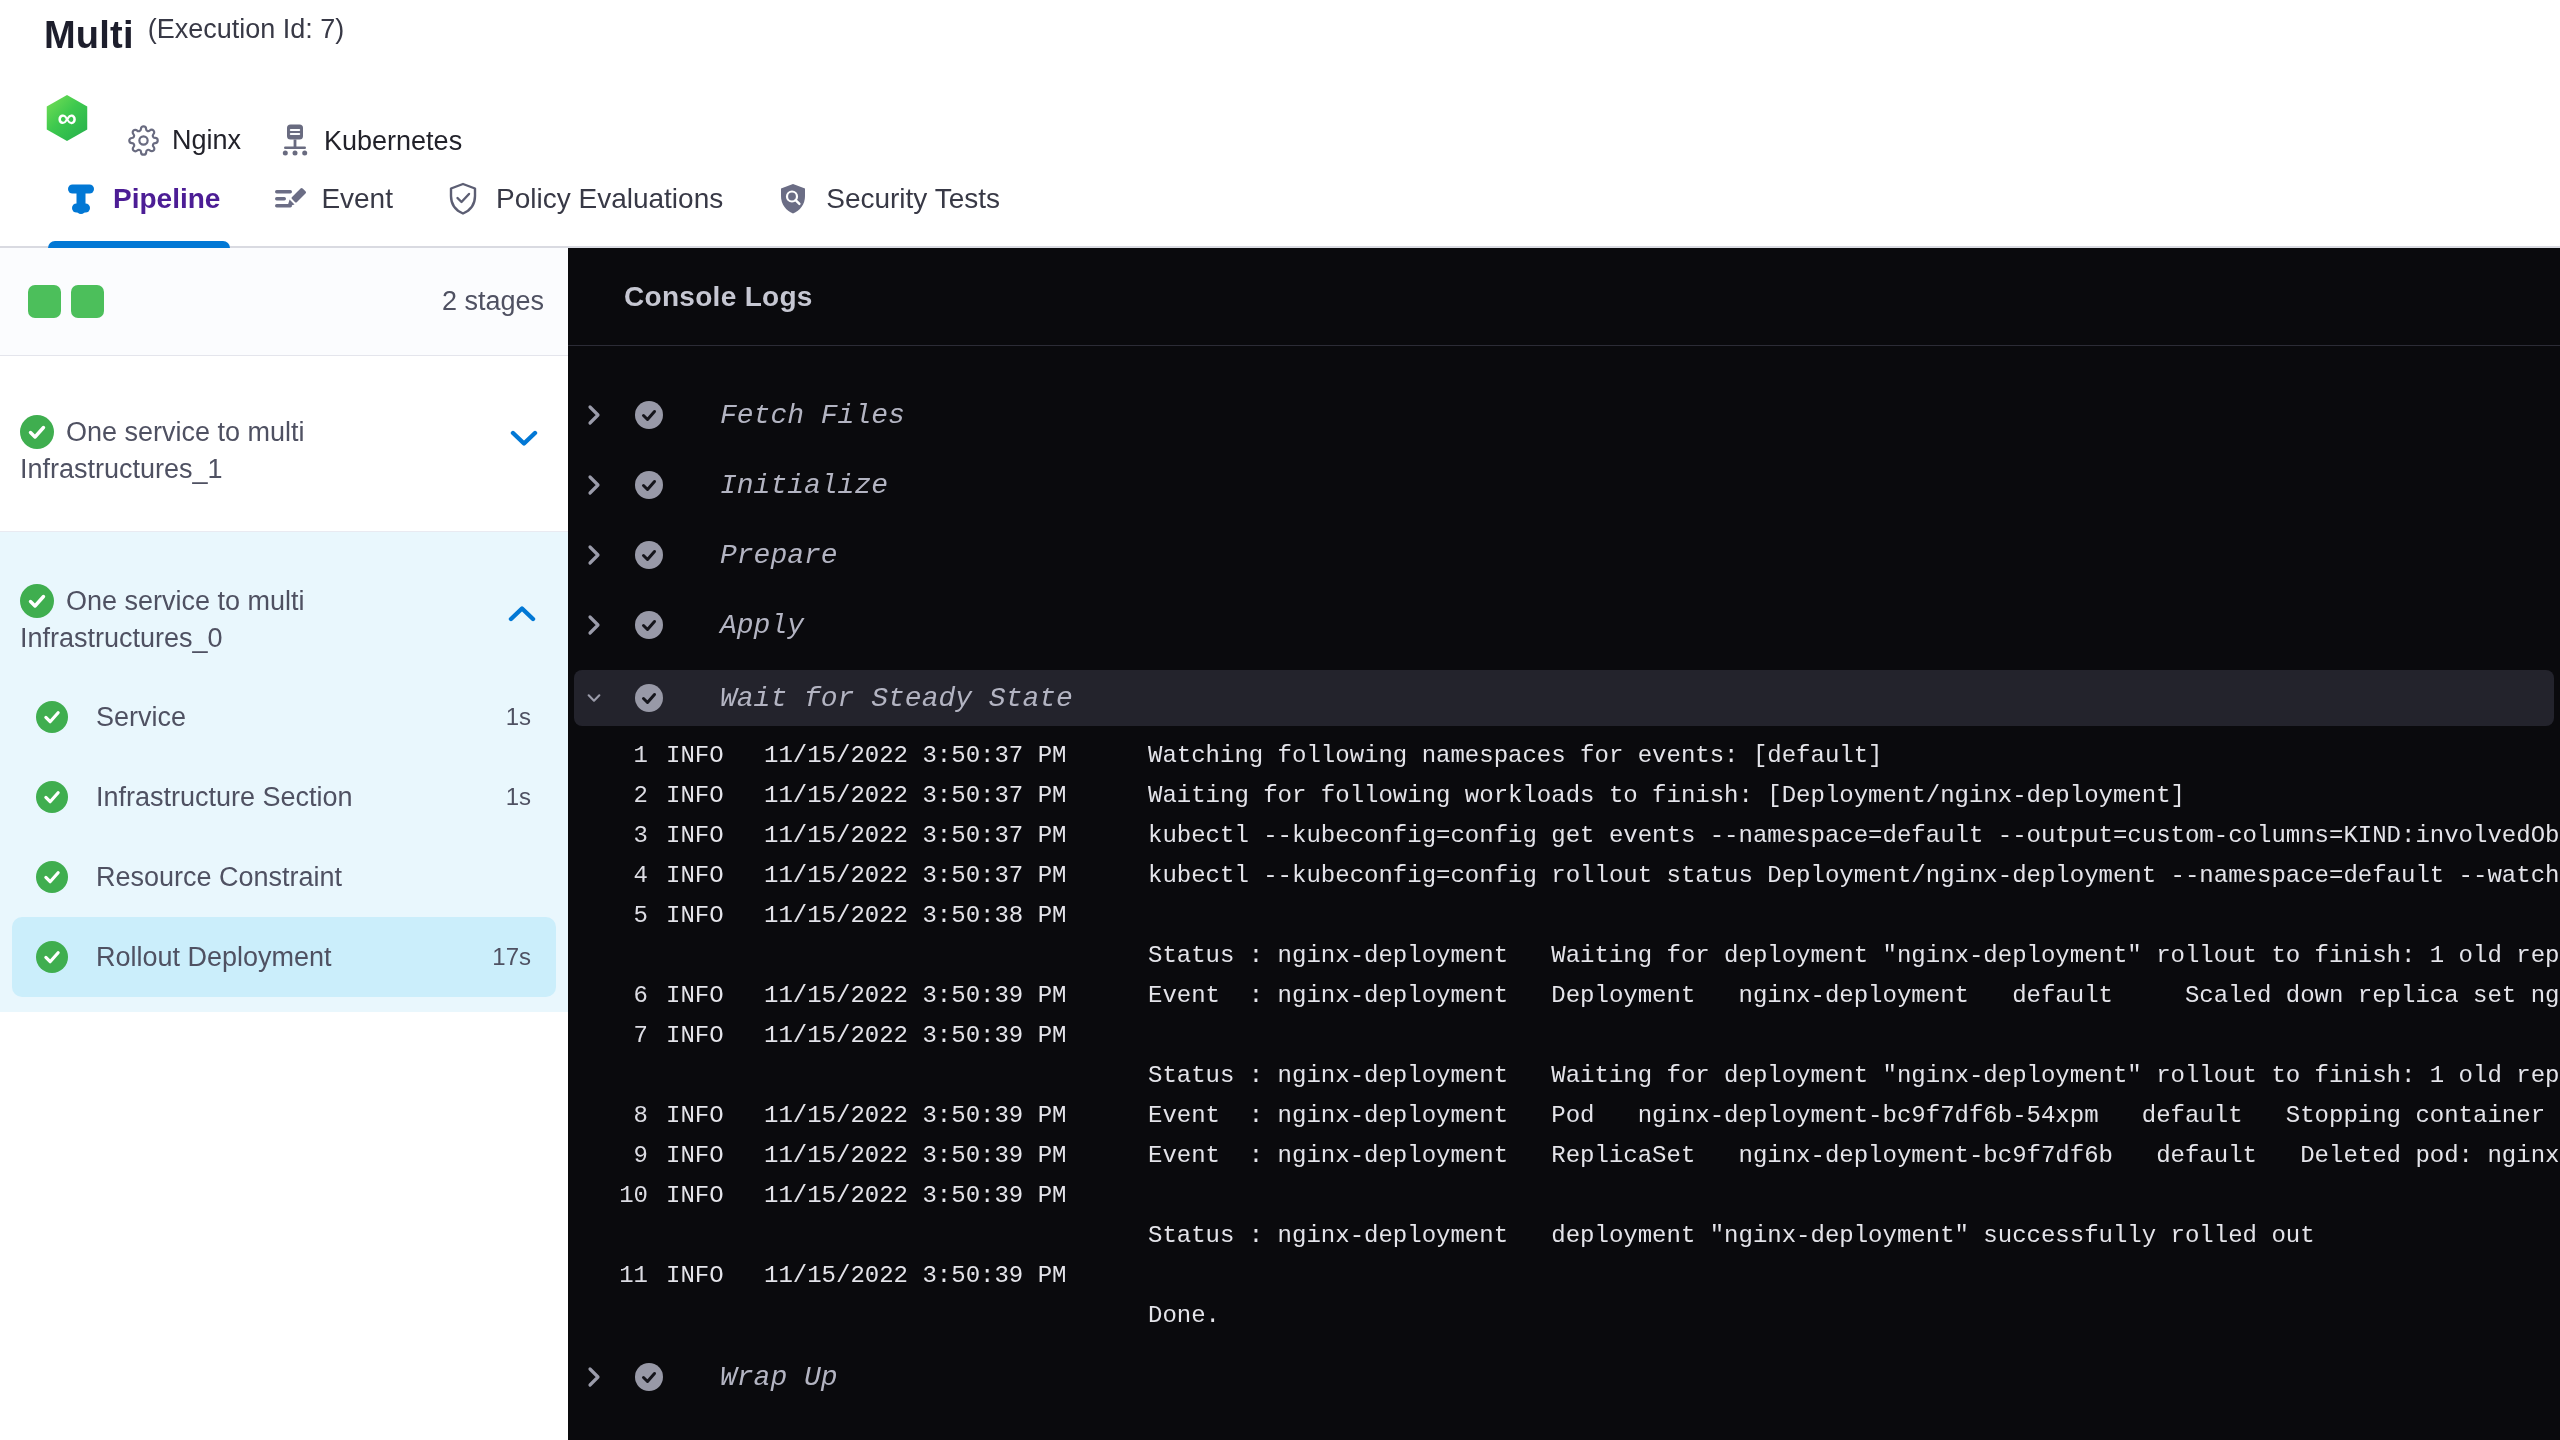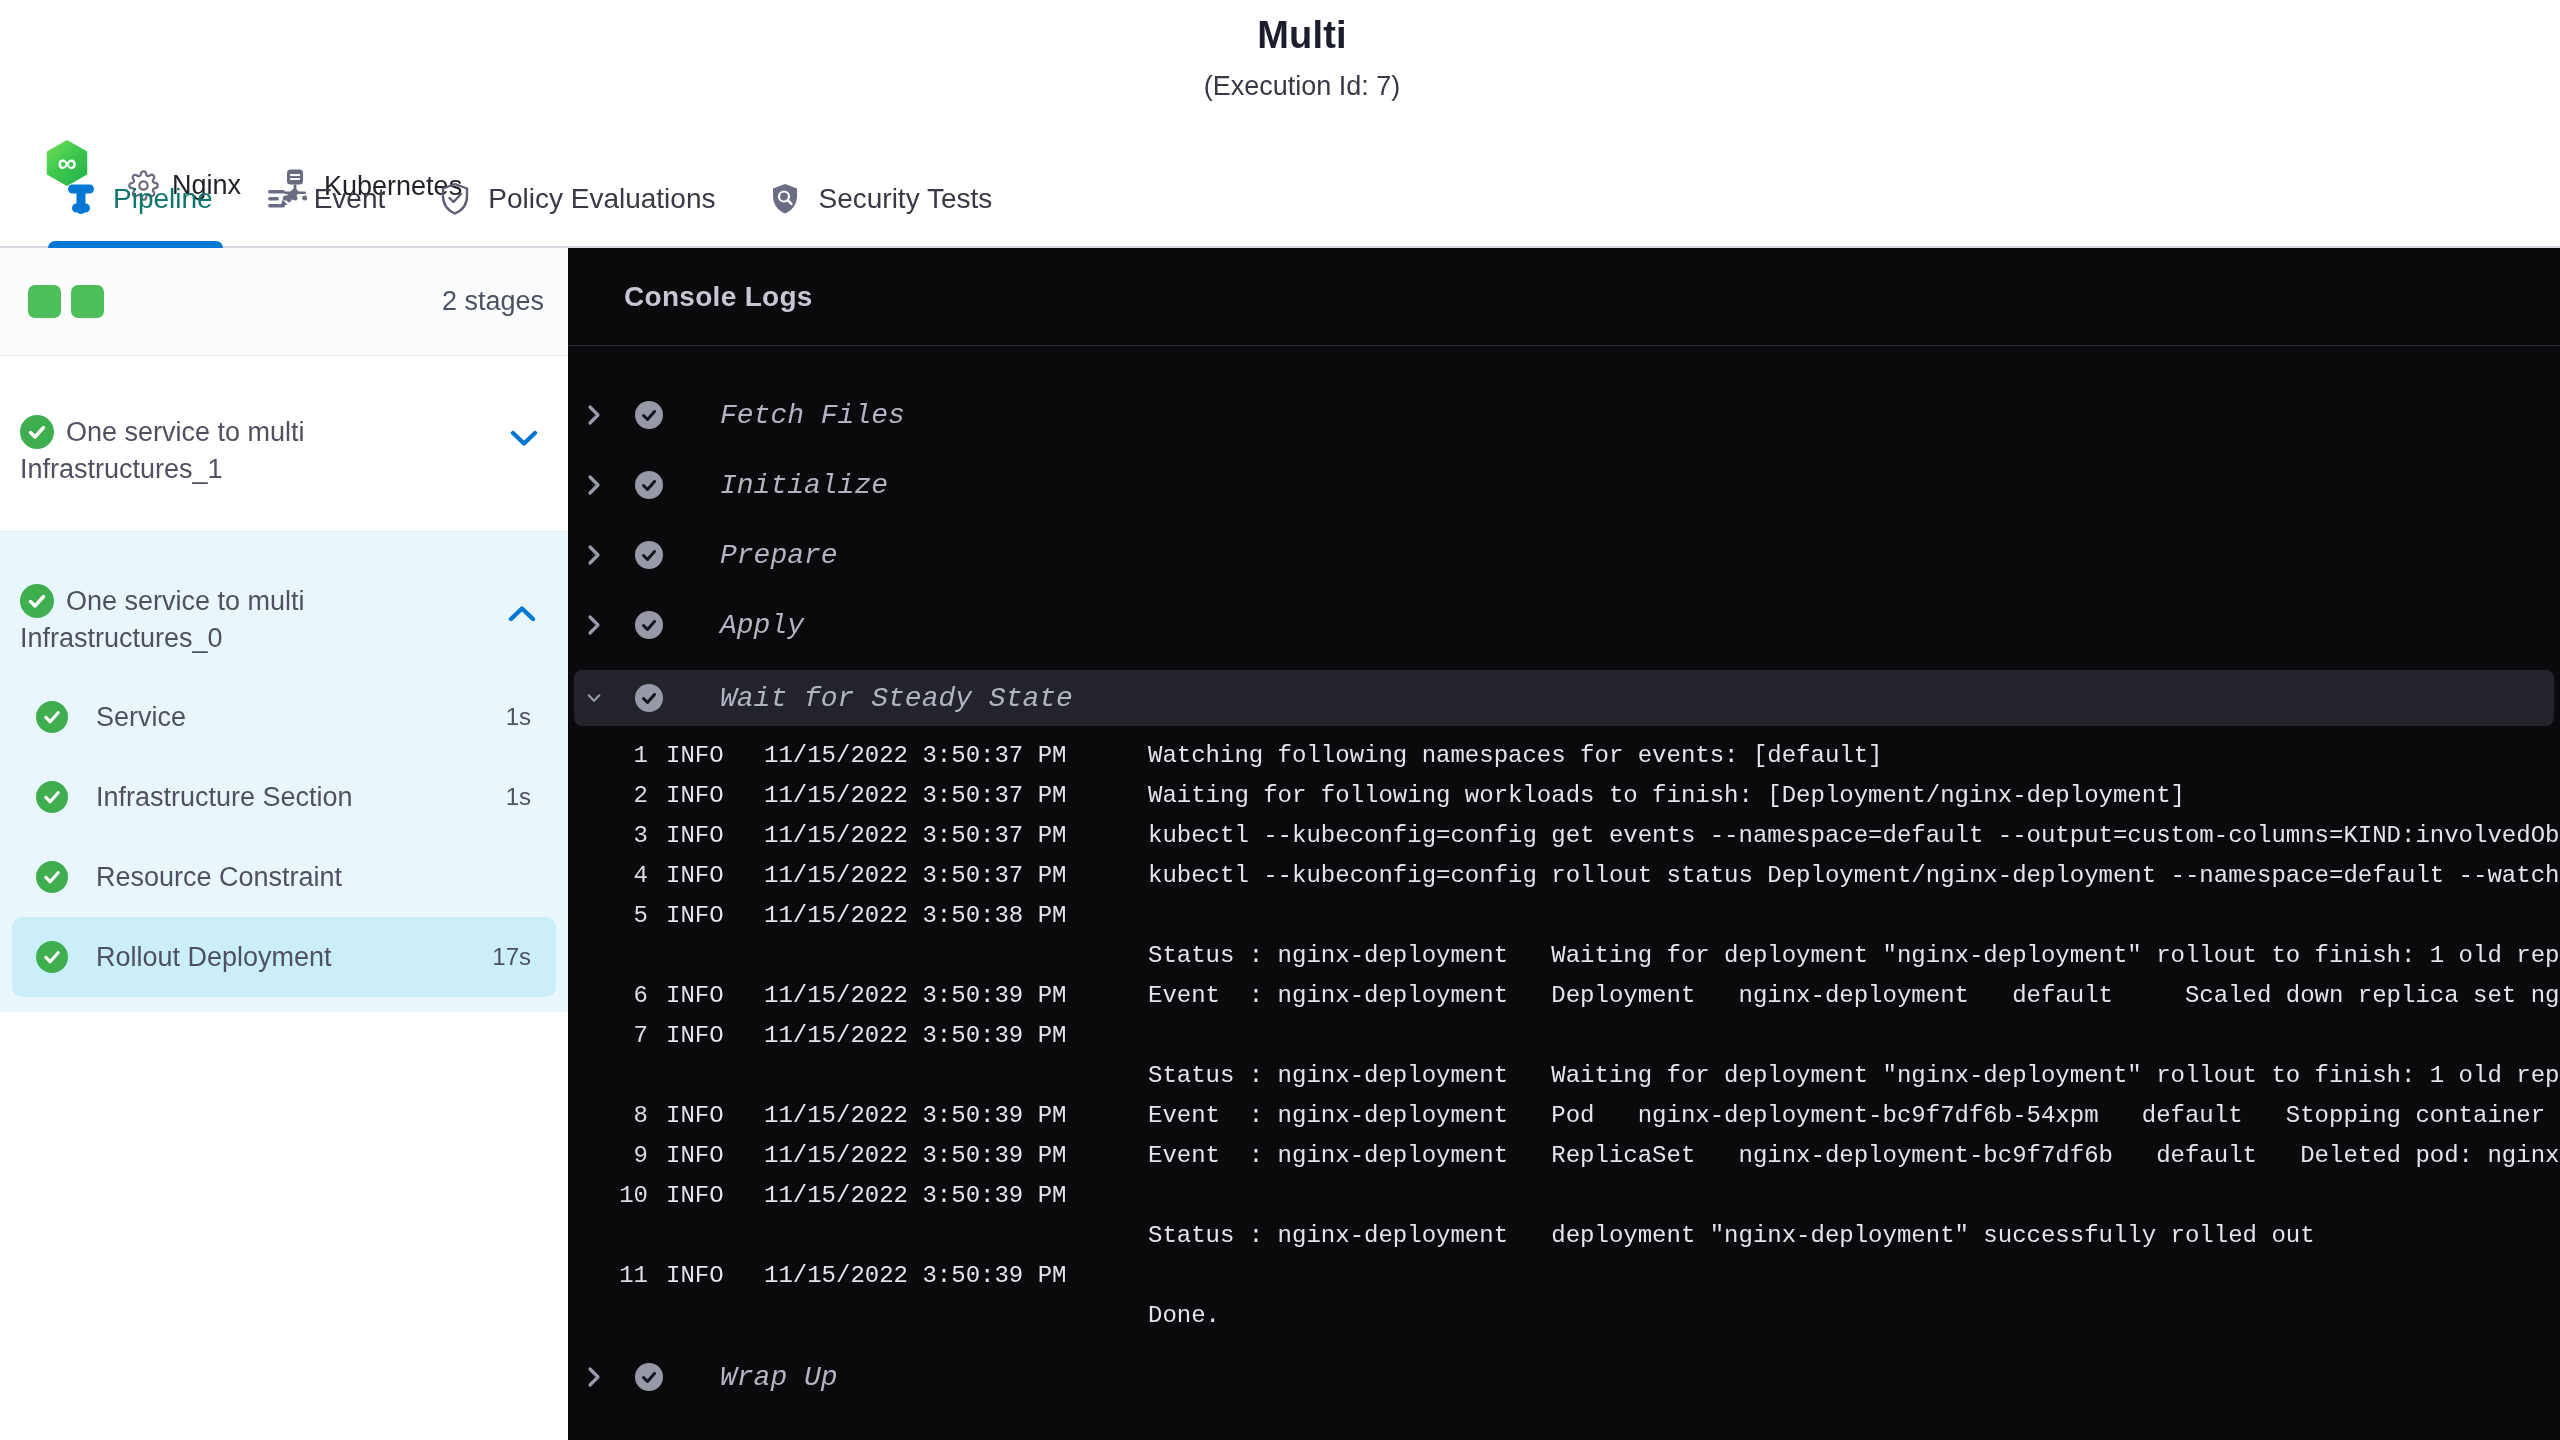--- a/index.html
+++ b/index.html
@@ -6,41 +6,41 @@
   html,body { margin:0; padding:0; }
   body {
     width:2560px; height:1440px; overflow:hidden;
     background:#ffffff;
     font-family:"Liberation Sans", sans-serif;
     -webkit-font-smoothing:antialiased;
   }
 
   
   .top-header { height:152px; padding:14px 0 0 44px; }
-  .title-row { display:flex; align-items:center; gap:14px;flex-direction:column; }
+  .title-row { display:flex; align-items:flex-start; gap:14px; }
   .page-title { margin:0; font-size:38px; font-weight:700; color:#1d1e2c; letter-spacing:.2px; }
   .exec-id { font-size:27px; color:#383946; }
   .meta-row { margin-top:22px; display:flex; align-items:center; }
   .harness-logo {
     width:46px; height:46px; display:inline-flex; align-items:center; justify-content:center;
     clip-path:polygon(50% 0%, 94% 25%, 94% 75%, 50% 100%, 6% 75%, 6% 25%);
     background:linear-gradient(135deg,#7ce156 0%,#3ec94e 45%,#22ad4c 100%);
     font-size:27px; font-weight:700; color:#ffffff;
   }
   .svc-group { display:flex; align-items:flex-end; gap:13px; margin-left:38px;margin-top:44px; }
   .svc-label { font-size:27px; color:#22222a; }
 
   
   .tab-bar {
     height:96px; display:flex; align-items:stretch; padding-left:64px; gap:52px;
     border-bottom:2px solid #d9dae1;
   }
   .tab { position:relative; display:flex; align-items:center; gap:15px; cursor:pointer; }
   .tab-label { font-size:28px; font-weight:500; color:#383946; }
-  .tab.active .tab-label { color:#0f766e; font-weight:400; }
+  .tab.active .tab-label { color:#4c1d95; font-weight:700; }
   .tab.active::after {
     content:""; position:absolute; left:-16px; right:-10px; bottom:-2px; height:7px;
     background:#0278d5; border-radius:7px 7px 0 0;
   }
 
   
   .main { display:flex; height:1192px; }
 
   
   .sidebar { width:568px; background:#ffffff; flex:none; }

